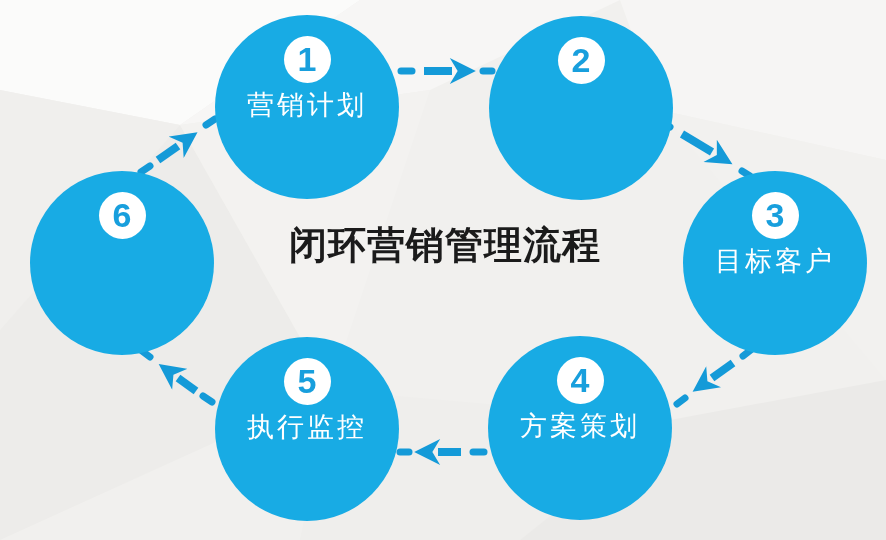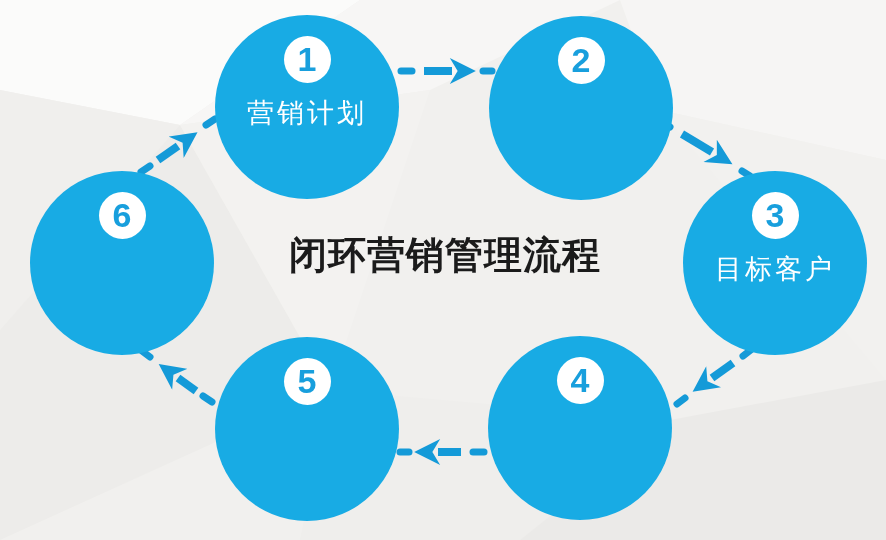--- a/index.html
+++ b/index.html
@@ -19,21 +19,21 @@
     width:886px;height:540px;
     margin:0 auto;
     background:var(--background);
     overflow:hidden;
   }
   .bg-svg,.arrow-svg{
     position:absolute;left:0;top:0;width:886px;height:540px;
   }
   .title{
     position:absolute;
-    left:250px;top:230px;width:390px;
+    left:250px;top:220px;width:390px;
     text-align:center;
     font-size:38px;
     font-weight:bold;
     letter-spacing:1px;
     color:var(--title-text);
     white-space:nowrap;
   }
   .node{
     position:absolute;
     width:184px;height:184px;
@@ -51,21 +51,21 @@
     display:flex;align-items:center;justify-content:center;
   }
   .node .badge span{
     color:var(--number);
     font-size:34px;
     font-weight:bold;
     line-height:1;
     transform:translateY(-1px);
   }
   .node .step-label{
-    margin-top:12px;
+    margin-top:4px;
     color:var(--step-text);
     font-size:27px;
     letter-spacing:3px;
     font-weight:normal;
     white-space:nowrap;
   }
   .node1{left:215px;top:15px;}
   .node2{left:489px;top:16px;}
   .node3{left:683px;top:171px;}
   .node4{left:488px;top:336px;}
@@ -149,26 +149,28 @@
     <div class="badge">
       <span>3</span>
     </div>
     <div class="step-label">目标客户</div>
   </div>
 
   <div class="node node4">
     <div class="badge">
       <span>4</span>
     </div>
+    <div class="step-label">方案策划</div>
   </div>
 
   <div class="node node5">
     <div class="badge">
       <span>5</span>
     </div>
+    <div class="step-label">执行监控</div>
   </div>
 
   <div class="node node6">
     <div class="badge">
       <span>6</span>
     </div>
   </div>
 
 </div>
 

